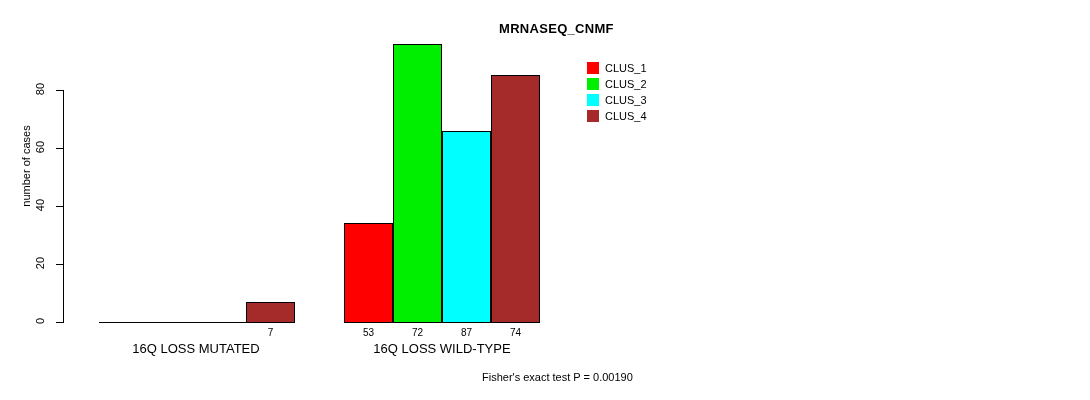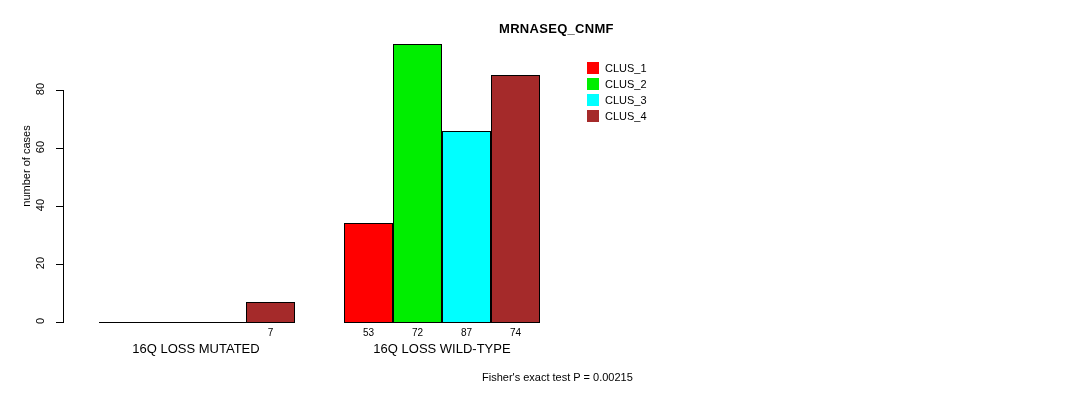--- a/index.html
+++ b/index.html
@@ -168,15 +168,15 @@
       <div class="legend-row">
         <div class="legend-swatch" style="background: rgb(0, 255, 255);"></div>
         <div class="legend-text">CLUS_3</div>
       </div>
       <div class="legend-row">
         <div class="legend-swatch" style="background: rgb(165, 42, 42);"></div>
         <div class="legend-text">CLUS_4</div>
       </div>
     </div>
 
-  <div class="footnote-inner">Fisher's exact test P = 0.00215</div>
+  <div class="footnote-inner">Fisher's exact test P = 0.00190</div>
 
 </div>
 
 </body></html>

